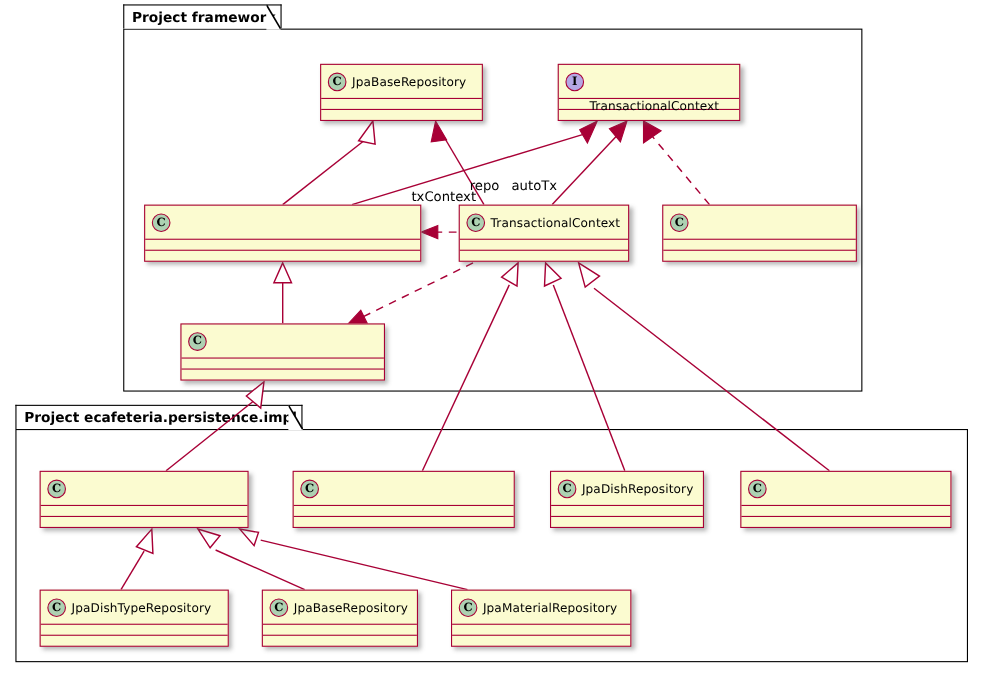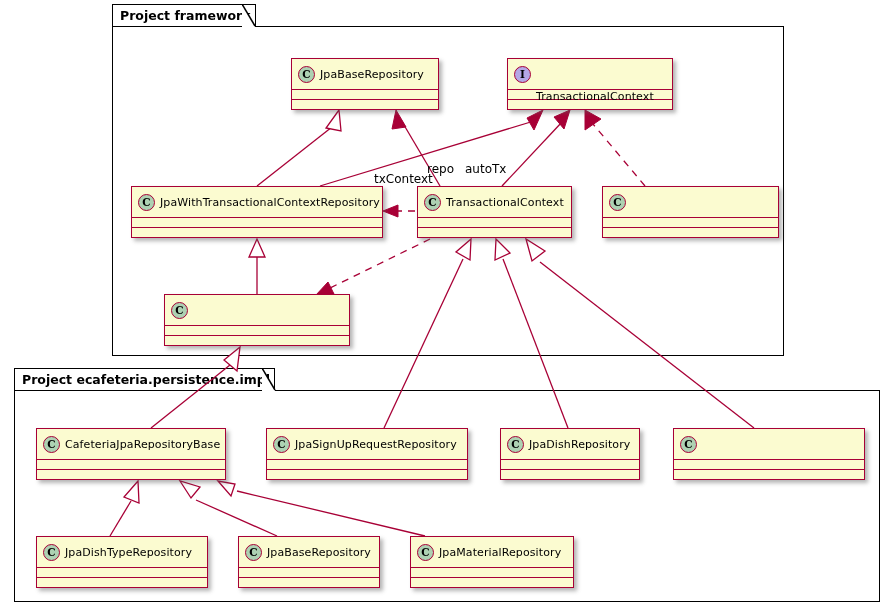--- a/index.html
+++ b/index.html
@@ -279,21 +279,20 @@
     </div>
     <div class="sep"></div>
     <div class="compart"></div>
     <div class="sep"></div>
     <div class="compart"></div>
   </div>
 
   <div class="cls" id="cls-2" style="left: 131px; top: 186px; width: 252px; height: 52px;">
     <div class="namerow">
       <span class="badge c">C</span>
-      <span class="cname">JpaWithTransactionalContextRepository</span>
     </div>
     <div class="sep"></div>
     <div class="compart"></div>
     <div class="sep"></div>
     <div class="compart"></div>
   </div>
 
   <div class="cls" id="cls-3" style="left: 417px; top: 186px; width: 155px; height: 52px;">
     <div class="namerow">
       <span class="badge c">C</span>
@@ -321,32 +320,30 @@
     </div>
     <div class="sep"></div>
     <div class="compart"></div>
     <div class="sep"></div>
     <div class="compart"></div>
   </div>
 
   <div class="cls" id="cls-6" style="left: 36px; top: 428px; width: 190px; height: 52px;">
     <div class="namerow">
       <span class="badge c">C</span>
-      <span class="cname">CafeteriaJpaRepositoryBase</span>
     </div>
     <div class="sep"></div>
     <div class="compart"></div>
     <div class="sep"></div>
     <div class="compart"></div>
   </div>
 
   <div class="cls" id="cls-7" style="left: 266px; top: 428px; width: 202px; height: 52px;">
     <div class="namerow">
       <span class="badge c">C</span>
-      <span class="cname">JpaSignUpRequestRepository</span>
     </div>
     <div class="sep"></div>
     <div class="compart"></div>
     <div class="sep"></div>
     <div class="compart"></div>
   </div>
 
   <div class="cls" id="cls-8" style="left: 500px; top: 428px; width: 140px; height: 52px;">
     <div class="namerow">
       <span class="badge c">C</span>

